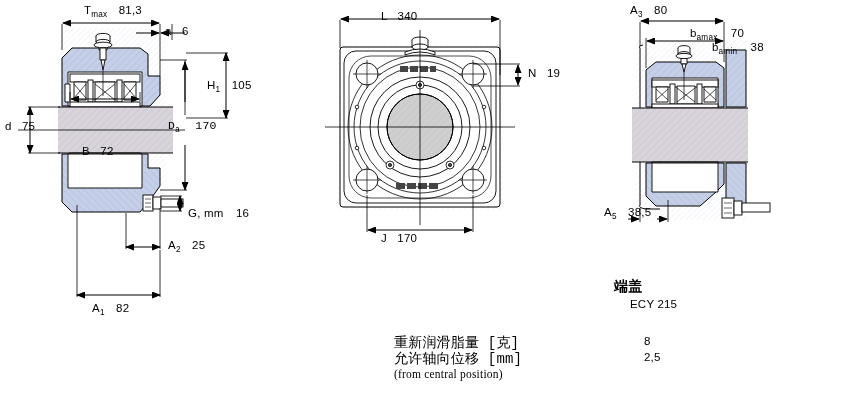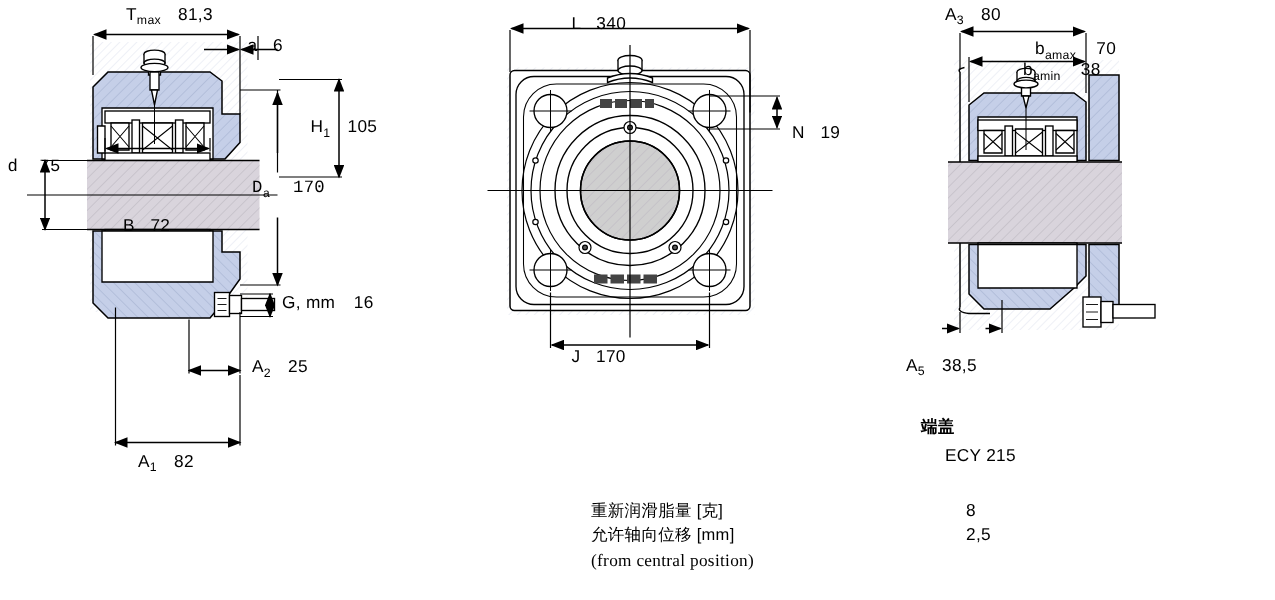--- a/index.html
+++ b/index.html
@@ -39,22 +39,22 @@
   .lbl sub {
     font-size: 8.2px;
     vertical-align: baseline;
     position: relative;
     top: 2.5px;
   }
   .val {
     display: inline-block;
   }
   .cn {
-    font-family: Liberation Sans, sans-serif;
-    font-size: 11px;
+    font-family: Liberation Mono, monospace;
+    font-size: 14px;
   }
   .serif {
     font-family: "Liberation Serif", serif;
     font-size: 11.5px;
   }
   .bold { font-weight: bold; }
   .tblrow { position: absolute; }
   .tblrow .k { position: absolute; left: 0; top: 0; }
   .tblrow .v { position: absolute; left: 250px; top: 0; }
 </style>
@@ -391,76 +391,76 @@
   <div class="lbl" style="left:207px; top:80px;">
     <span>H<sub>1</sub></span>
     <span class="val" style="margin-left:8px;">105</span>
   </div>
 
   <div class="lbl" style="left:82px; top:108px;">
     <span>B</span>
     <span class="val" style="margin-left:7px;margin-top:38px;">72</span>
   </div>
 
-  <div class="lbl" style="left:5px; top:106px;font-family:Liberation Mono, monospace;">
+  <div class="lbl" style="left:5px; top:121px;">
     <span>d</span>
     <span class="val" style="margin-left:7px;">75</span>
   </div>
 
   <div class="lbl" style="left:168px; top:120px;font-family:Liberation Mono, monospace;">
     <span>D<sub>a</sub></span>
     <span class="val" style="margin-left:8px;">170</span>
   </div>
 
-  <div class="lbl" style="left:188px; top:197px;">
+  <div class="lbl" style="left:188px; top:208px;">
     <span>G, mm</span>
     <span class="val" style="margin-left:9px;">16</span>
   </div>
 
   <div class="lbl" style="left:168px; top:240px;">
     <span>A<sub>2</sub></span>
     <span class="val" style="margin-left:8px;">25</span>
   </div>
 
   <div class="lbl" style="left:92px; top:303px;">
     <span>A<sub>1</sub></span>
     <span class="val" style="margin-left:8px;">82</span>
   </div>
 
   <div class="lbl" style="left:381px; top:11px;">
     <span>L</span>
     <span class="val" style="margin-left:7px;">340</span>
   </div>
 
-  <div class="lbl" style="left:528px; top:68px;margin-top:16px;">
+  <div class="lbl" style="left:528px; top:68px;">
     <span>N</span>
     <span class="val" style="margin-left:7px;">19</span>
   </div>
 
   <div class="lbl" style="left:381px; top:233px;">
     <span>J</span>
     <span class="val" style="margin-left:7px;">170</span>
   </div>
 
   <div class="lbl" style="left:630px; top:5px;">
     <span>A<sub>3</sub></span>
     <span class="val" style="margin-left:8px;">80</span>
   </div>
 
   <div class="lbl" style="left:690px; top:28px;text-align:right;">
     <span>b<sub>amax</sub></span>
     <span class="val" style="margin-left:10px;">70</span>
   </div>
 
-  <div class="lbl" style="left:670px; top:42px;padding-left:12px;">
+  <div class="lbl" style="left:700px; top:42px;padding-left:12px;">
     <span>b<sub>amin</sub></span>
     <span class="val" style="margin-left:10px;">38</span>
   </div>
 
-  <div class="lbl" style="left:604px; top:239px;text-align:right;">
+  <div class="lbl" style="left:604px; top:207px;text-align:right;">
     <span>A<sub>5</sub></span>
     <span class="val" style="margin-left:8px;">38,5</span>
   </div>
 
   <div class="lbl cn bold" style="left:614px; top:280px;">端盖</div>
   <div class="lbl" style="left:614px; top:299px;padding-left:16px;">ECY 215</div>
 
   <div class="tblrow" style="left:394px; top:336px;">
     <span class="lbl cn k">重新润滑脂量 [克]</span>
     <span class="lbl v">8</span>

